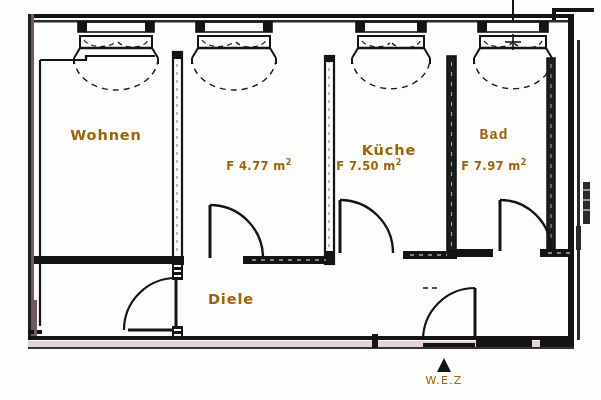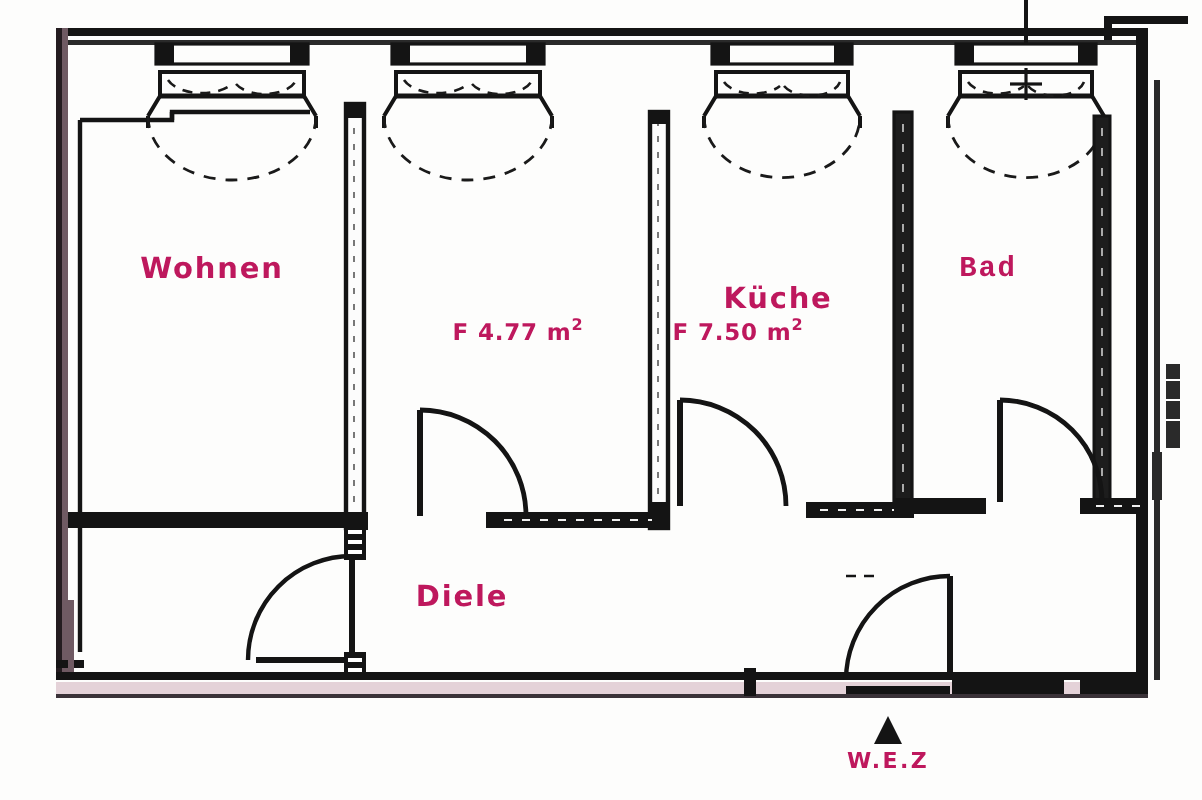--- a/index.html
+++ b/index.html
@@ -1,27 +1,27 @@
 <!DOCTYPE html>
 <html><head>
 <meta charset="utf-8">
 <title>Grundriss</title>
 <style>
   html,body{margin:0;padding:0;background:#ffffff;}
   body{width:601px;height:400px;overflow:hidden;
        font-family:"DejaVu Sans","Liberation Sans",sans-serif;}
   #plan{position:relative;width:601px;height:400px;background:#fdfdfc;}
   #plan svg{position:absolute;left:0;top:0;}
-  .lbl{position:absolute;white-space:nowrap;color:#be185d;
+  .lbl{position:absolute;white-space:nowrap;color:#a16207;
        font-family:"DejaVu Sans","Liberation Sans",sans-serif;
        letter-spacing:.9px;}
   .room-name{font-size:14.5px;font-weight:600;}
   .room-area{font-size:11.5px;font-weight:600;letter-spacing:.4px;}
   .room-area .sup{font-size:8px;vertical-align:super;}
-  .wez{font-size:11px;font-weight:700;letter-spacing:1.2px;}
+  .wez{font-size:11px;font-weight:400;letter-spacing:1.2px;}
   .ctr{transform:translateX(-50%);}
 </style>
 </head>
 <body>
 
 <div id="plan">
 
   <svg width="601" height="400" viewBox="0 0 601 400" shape-rendering="geometricPrecision">
 
     <g>
@@ -222,18 +222,19 @@
   </svg>
 
   <div class="lbl room-name ctr" style="left:106px;top:127px;">Wohnen</div>
 
   <div class="lbl room-area ctr" style="left:259px;top:158px;"><span>F 4.77 m</span><span class="sup">2</span></div>
 
   <div class="lbl room-name ctr" style="left:389px;top:142px;">Küche</div>
   <div class="lbl room-area ctr" style="left:369px;top:158px;"><span>F 7.50 m</span><span class="sup">2</span></div>
 
   <div class="lbl room-name ctr" style="left:494px;top:127px;font-family:Liberation Mono, monospace;">Bad</div>
+  <div class="lbl room-area ctr" style="left:494px;top:158px;"><span>F 7.97 m</span><span class="sup">2</span></div>
 
   <div class="lbl room-name ctr" style="left:231px;top:291px;">Diele</div>
 
   <div class="lbl wez ctr" style="left:444px;top:374px;">W.E.Z</div>
 
 </div>
 
 </body></html>

